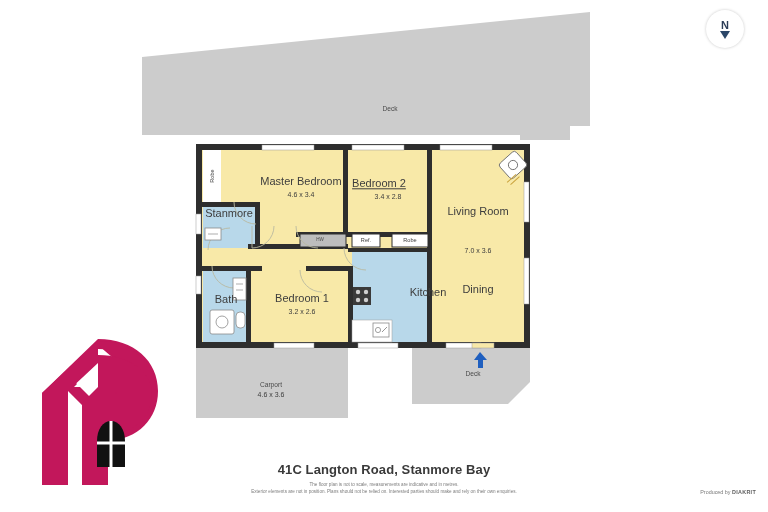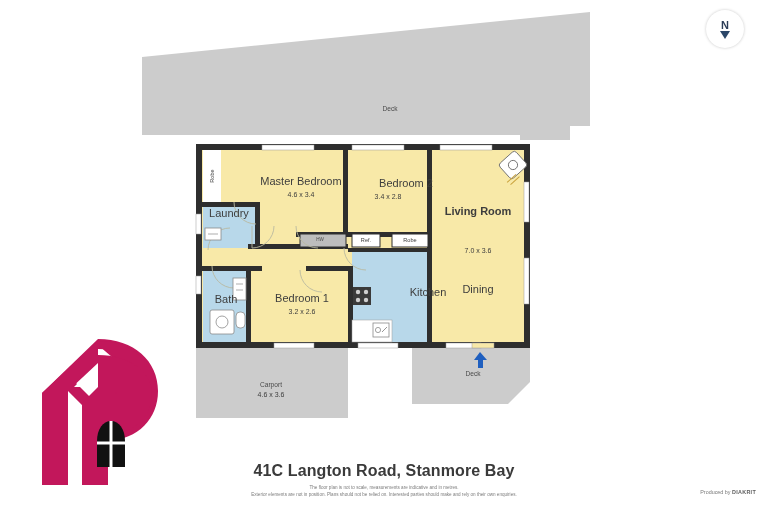--- a/index.html
+++ b/index.html
@@ -93,21 +93,21 @@
   }
   
   .footer {
     position: absolute;
     left: 0;
     top: 462px;
     width: 768px;
     text-align: center;
   }
   .footer-title {
-    font-size: 16px;
+    font-size: 13px;
     font-weight: bold;
     color: #3a3a3a;
     letter-spacing: 0.1px;
     margin: 0 0 4px 0;
   }
   .footer-disc {
     font-size: 4.6px;
     color: #7d7d7d;
     line-height: 7.4px;
     margin: 0;
@@ -237,34 +237,34 @@
     </g>
 
     <g>
       <polygon points="480,352 474,360 478,360 478,368 483,368 483,360 487,360" fill="#1f5fbf"></polygon>
     </g>
   </svg>
 
   <div class="lbl lbl-room" style="left:301px; top:182px;">Master Bedroom</div>
   <div class="lbl lbl-dim" style="left:301px; top:194px;">4.6 x 3.4</div>
 
-  <div class="lbl lbl-room" style="left:406px; top:184px;">Bedroom 2</div>
+  <div class="lbl lbl-room" style="left:379px; top:184px;text-decoration:underline;">Bedroom 2</div>
   <div class="lbl lbl-dim" style="left:388px; top:196px;">3.4 x 2.8</div>
 
   <div class="lbl lbl-room" style="left:302px; top:299px;">Bedroom 1</div>
   <div class="lbl lbl-dim" style="left:302px; top:311px;">3.2 x 2.6</div>
 
-  <div class="lbl lbl-room" style="left:478px; top:212px;font-weight:bold;">Living Room</div>
+  <div class="lbl lbl-room" style="left:478px; top:212px;">Living Room</div>
   <div class="lbl lbl-dim" style="left:478px; top:250px;">7.0 x 3.6</div>
 
   <div class="lbl lbl-room" style="left:478px; top:290px;">Dining</div>
 
   <div class="lbl lbl-room" style="left:395px; top:293px;margin-left:33px;">Kitchen</div>
   <div class="lbl lbl-room" style="left:226px; top:300px;text-align:right;">Bath</div>
-  <div class="lbl lbl-room" style="left:229px; top:214px;">Laundry</div>
+  <div class="lbl lbl-room" style="left:229px; top:214px;">Stanmore</div>
 
   <div class="lbl lbl-small lbl-vert" style="left:212px; top:176px;">Robe</div>
   <div class="lbl lbl-small" style="left:410px; top:240px;">Robe</div>
   <div class="lbl lbl-small" style="left:366px; top:240px;">Ref.</div>
   <div class="lbl lbl-tiny" style="left:320px; top:240px;">HW</div>
 
   <div class="lbl lbl-outside" style="left:390px; top:108px;">Deck</div>
 
   <div class="lbl lbl-outside" style="left:271px; top:384px;">Carport</div>
   <div class="lbl lbl-dim" style="left:271px; top:394px;">4.6 x 3.6</div>

